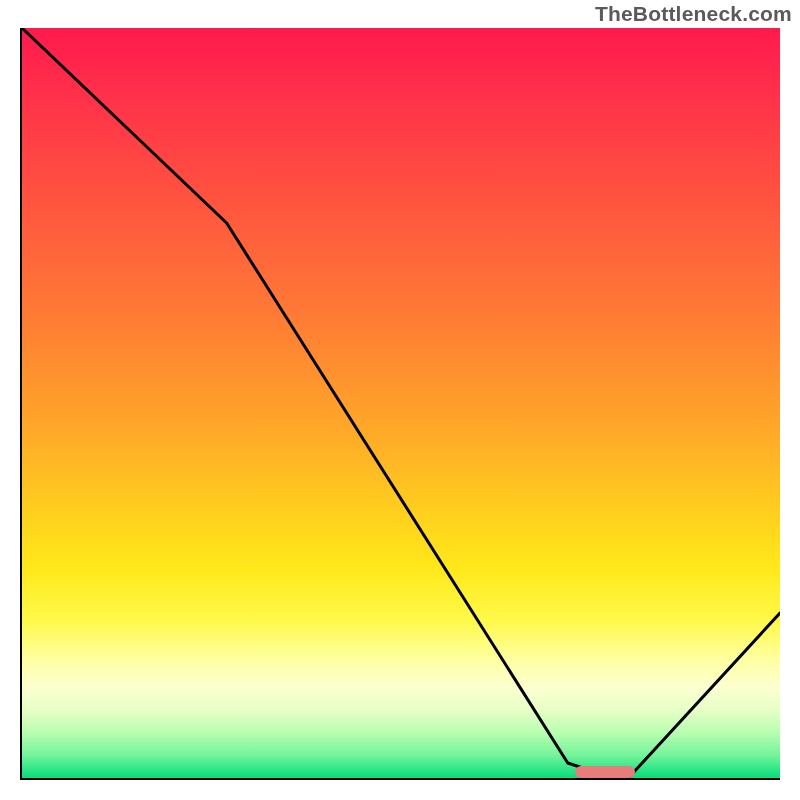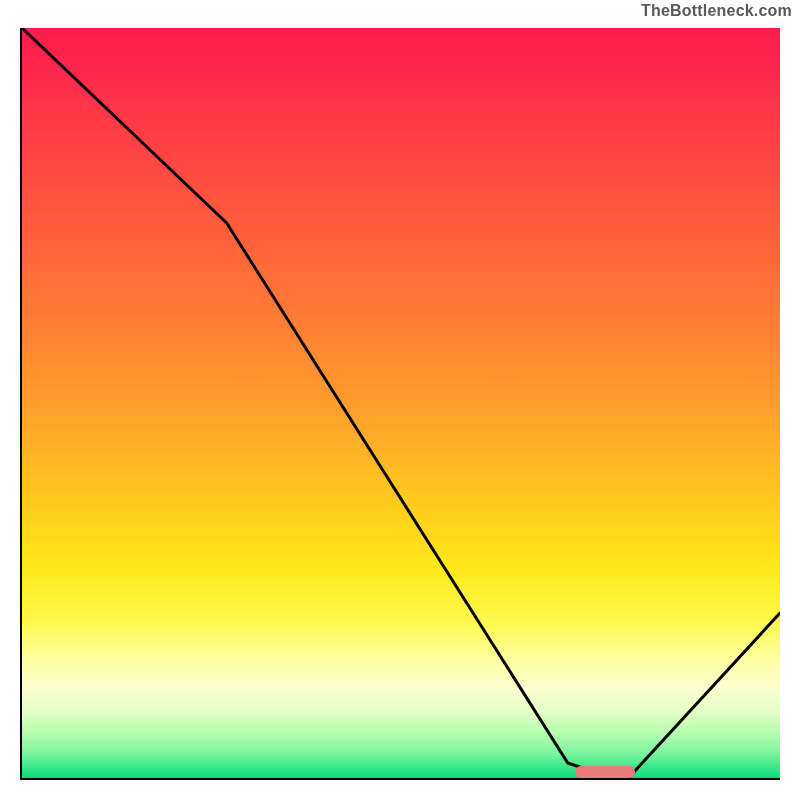--- a/index.html
+++ b/index.html
@@ -12,21 +12,21 @@
   }
   .container {
     position: relative;
     width: 800px;
     height: 800px;
   }
   .watermark {
     position: absolute;
     top: 2px;
     right: 8px;
-    font-size: 16px;
+    font-size: 21px;
     font-weight: bold;
     color: #5a5a5a;
     letter-spacing: 0.2px;
     z-index: 5;
   }
   .plot-area {
     position: absolute;
     left: 20px;
     top: 28px;
     width: 760px;

